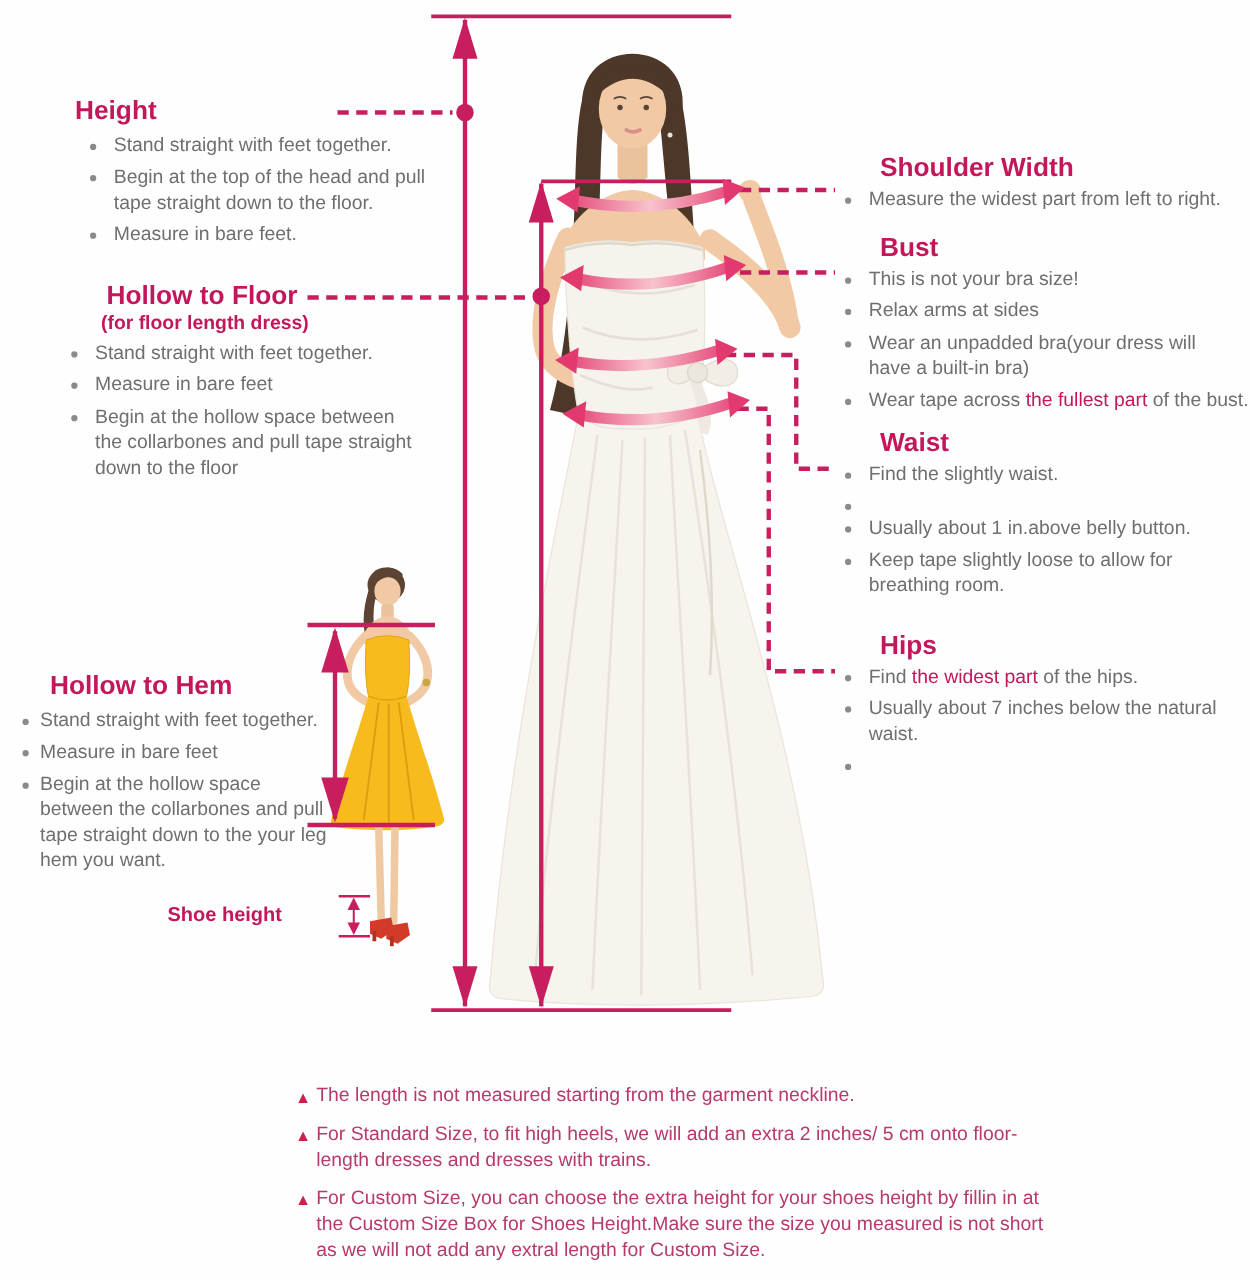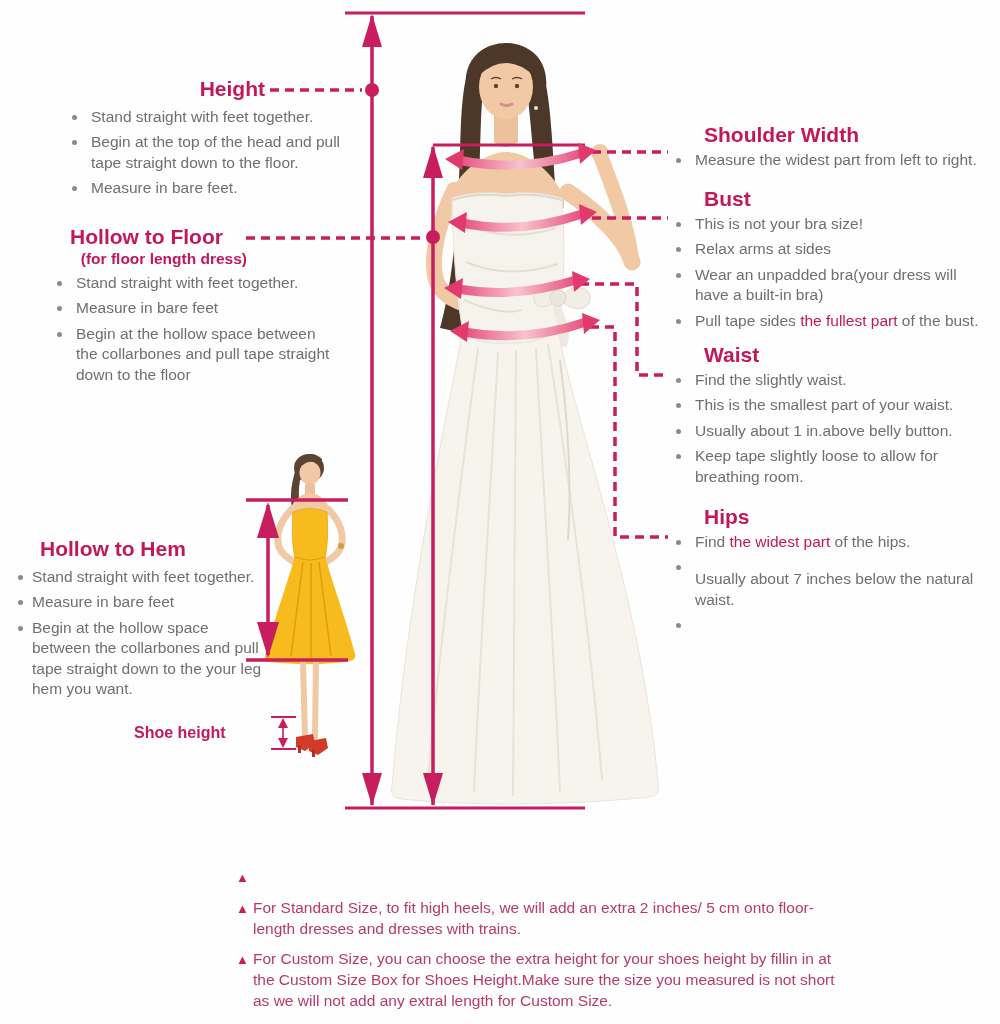--- a/index.html
+++ b/index.html
@@ -11,45 +11,45 @@
   .txt{position:absolute;color:#6f6f6f;font-size:15.5px;line-height:1.32;}
   .sec-title{color:#c2185b;font-weight:bold;font-size:21px;line-height:26px;white-space:nowrap;}
   .sec-sub{color:#c2185b;font-weight:600;font-size:15.5px;line-height:18px;white-space:nowrap;}
   .blist{margin-top:5px;}
   .bullet{display:flex;margin-bottom:5px;}
   .dot{flex:none;width:5px;height:5px;border-radius:50%;background:#8a8a8a;margin-top:8px;}
   .btxt{margin-left:14px;}
   .hl{color:#c2185b;}
   
   .height-block{left:60px;top:76px;width:290px;}
-  .height-block .sec-title{width:205px;text-align:right;}
+  .height-block .sec-title{width:205px;}
   .height-block .bullet{padding-left:12px;}
   .height-block .btxt{max-width:250px;}
   .h2f-block{left:55px;top:224px;width:300px;}
-  .h2f-block .sec-title{width:183px;text-align:center;}
+  .h2f-block .sec-title{width:183px;text-align:right;}
   .h2f-block .sec-sub{width:192px;text-align:right;}
   .h2f-block .bullet{padding-left:2px;}
   .h2f-block .btxt{max-width:258px;}
   .h2h-block{left:14px;top:536px;width:255px;}
   .h2h-block .sec-title{margin-left:26px;}
   .h2h-block .bullet{padding-left:4px;}
   .h2h-block .btxt{max-width:236px;margin-left:9px;}
   .shoe-label{left:134px;top:720px;font-size:16px;}
   
   .rsec{left:668px;width:332px;}
   .rsec .sec-title{margin-left:36px;margin-bottom:2px;}
   .rsec .bullet{padding-left:8px;}
   .rsec .btxt{max-width:306px;}
   .shoulder-block{top:122px;}
   .bust-block{top:186px;}
   .bust-block .w-narrow{max-width:262px;}
   .waist-block{top:342px;}
   .waist-block .w-narrow{max-width:272px;}
   .hips-block{top:504px;}
-  .hips-block .w-narrow{max-width:295px;margin-top:12px;}
+  .hips-block .w-narrow{max-width:295px;}
   
   .notes{left:236px;top:866px;width:620px;}
   .note{display:flex;margin-bottom:9px;color:#b8396c;font-size:15.5px;line-height:21px;}
   .note-tri{flex:none;width:17px;color:#cb1f4e;font-size:13px;line-height:21px;margin-top:1px;}
   .note-txt{max-width:592px;}
 </style>
 </head>
 <body>
 
 <div class="canvas">
@@ -277,33 +277,32 @@
     <div class="bullet">
         <span class="dot"></span>
         <span class="btxt">Relax arms at sides</span>
       </div>
     <div class="bullet">
         <span class="dot"></span>
         <span class="btxt w-narrow">Wear an unpadded bra(your dress will have a built-in bra)</span>
       </div>
     <div class="bullet">
         <span class="dot"></span>
-        <span class="btxt"><span>Pull tape sides </span><span class="hl">the fullest part</span><span> of the bust.</span></span>
+        <span class="btxt"><span>Wear tape across </span><span class="hl">the fullest part</span><span> of the bust.</span></span>
       </div>
   </div>
 
   <div class="txt rsec waist-block">
     <div class="sec-title">Waist</div>
     <div class="bullet">
         <span class="dot"></span>
         <span class="btxt">Find the slightly waist.</span>
       </div>
     <div class="bullet">
         <span class="dot"></span>
-        <span class="btxt">This is the smallest part of your waist.</span>
       </div>
     <div class="bullet">
         <span class="dot"></span>
         <span class="btxt">Usually about 1 in.above belly button.</span>
       </div>
     <div class="bullet">
         <span class="dot"></span>
         <span class="btxt w-narrow">Keep tape slightly loose to allow for breathing room.</span>
       </div>
   </div>
@@ -319,20 +318,21 @@
         <span class="btxt w-narrow">Usually about 7 inches below the natural waist.</span>
       </div>
     <div class="bullet">
         <span class="dot"></span>
       </div>
   </div>
 
   <div class="txt notes">
     <div class="note">
         <span class="note-tri">▲</span>
+        <span class="note-txt">The length is not measured starting from the garment neckline.</span>
       </div>
     <div class="note">
         <span class="note-tri">▲</span>
         <span class="note-txt">For Standard Size, to fit high heels, we will add an extra 2 inches/ 5 cm onto floor-length dresses and dresses with trains.</span>
       </div>
     <div class="note">
         <span class="note-tri">▲</span>
         <span class="note-txt">For Custom Size, you can choose the extra height for your shoes height by fillin in at the Custom Size Box for Shoes Height.Make sure the size you measured is not short as we will not add any extral length for Custom Size.</span>
       </div>
   </div>

